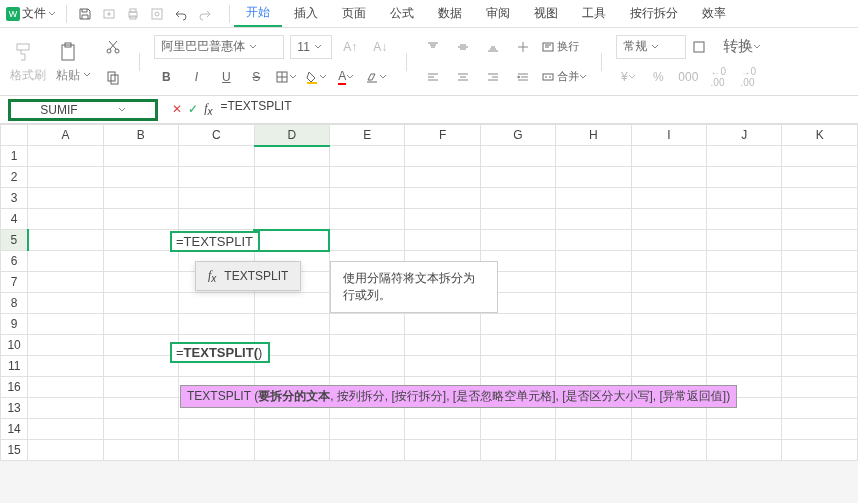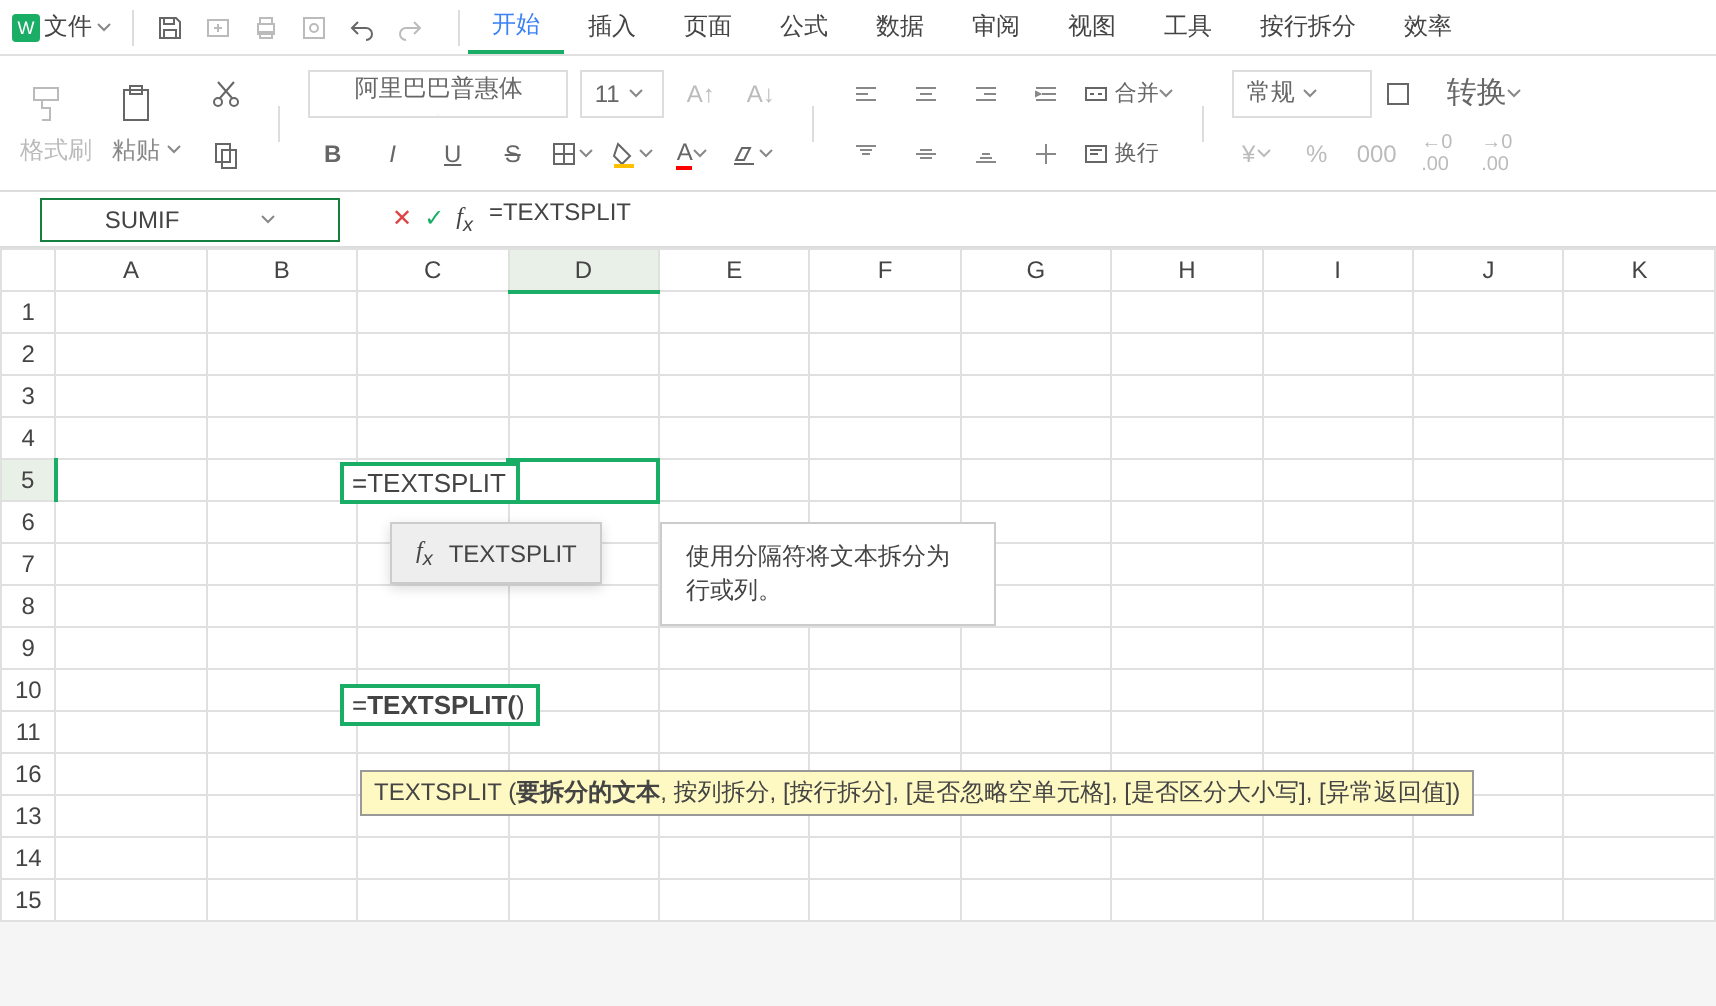--- a/index.html
+++ b/index.html
@@ -14,38 +14,38 @@
 .sep{width:1px;height:18px;background:#ddd;margin:0 4px;}
 .ribbon{background:#fff;padding:8px 10px;display:flex;align-items:center;gap:10px;border-bottom:1px solid #ddd;height:68px;}
 .rgroup{display:flex;flex-direction:column;align-items:flex-start;gap:2px;color:#888;}
 .rgroup-horiz{display:flex;align-items:center;gap:6px;}
 .rcol{display:flex;flex-direction:column;gap:6px;}
 .ricon{width:20px;height:20px;display:inline-flex;align-items:center;justify-content:center;}
 .ricon-lg{width:26px;height:26px;}
 .sel{border:1px solid #ddd;height:24px;padding:0 6px;display:flex;align-items:center;gap:4px;background:#fff;color:#666;}
 .btn{height:24px;min-width:24px;display:inline-flex;align-items:center;justify-content:center;color:#666;}
 .fbar{height:28px;background:#fff;display:flex;align-items:center;border-bottom:1px solid #ddd;}
-.namebox{width:150px;height:22px;border:1px solid #15803d;margin:0 20px;display:flex;align-items:center;justify-content:center;gap:40px;padding:0 8px;}
+.namebox{width:150px;height:22px;border:3px solid #15803d;margin:0 8px;display:flex;align-items:center;justify-content:center;gap:40px;padding:0 8px;}
 .fx-ctrl{display:flex;align-items:center;gap:6px;margin-left:6px;}
 .fx-input{flex:1;padding:0 8px;height:22px;}
 .grid-wrap{position:relative;background:#fff;}
 table.grid{border-collapse:collapse;width:100%;}
 table.grid th,table.grid td{border:1px solid #e0e0e0;padding:0;height:21px;text-align:center;font-weight:normal;background:#fff;}
 th.col-head{background:#f3f3f3;height:22px;}
 th.row-head{background:#f3f3f3;width:26px;}
 th.corner{background:#f3f3f3;width:26px;}
 .col{width:72px;}
 th.col-head.sel-col{background:#e8f0e8;border-bottom:2px solid #1aad66;}
 th.row-head.sel-row{background:#e8f0e8;border-right:2px solid #1aad66;}
 td.active{outline:2px solid #1aad66;outline-offset:-1px;}
 .cell-edit{position:absolute;border:2px solid #1aad66;background:#fff;padding:1px 4px;font-size:13px;text-align:left;}
 .autocomplete{position:absolute;background:#fff;border:1px solid #ccc;box-shadow:0 2px 6px rgba(0,0,0,0.15);padding:6px 12px;display:flex;align-items:center;gap:8px;}
 .ac-sel{background:#eee;}
 .tooltip{position:absolute;background:#fff;border:1px solid #ccc;padding:8px 12px;font-size:12px;}
-.formula-hint{position:absolute;background:#fef9c3;border:1px solid #999;padding:2px 6px;font-size:12px;font-family:monospace;}
+.formula-hint{position:absolute;background:#f0abfc;border:1px solid #999;padding:2px 6px;font-size:12px;font-family:monospace;}
 .bold-part{font-weight:bold;}
 svg{display:block;}
 </style>
 </head>
 <body>
 
 <div class="topbar">
   <div class="file-menu">
     <span class="app-icon">
       <svg width="14" height="14" viewBox="0 0 14 14">
@@ -142,21 +142,21 @@
     <span class="btn">
         <svg width="16" height="16" viewBox="0 0 16 16">
           <rect x="3" y="3" width="7" height="9" fill="none" stroke="#666"></rect>
           <rect x="6" y="6" width="7" height="9" fill="none" stroke="#666"></rect>
         </svg>
       </span>
   </div>
   <div class="sep"></div>
   <div class="rcol">
     <div class="rgroup-horiz">
-      <div class="sel" style="width:130px;flex-direction:column;">
+      <div class="sel" style="width:130px;">
           <span>阿里巴巴普惠体</span>
           <svg width="8" height="8" viewBox="0 0 8 8">
             <path d="M1 2 L4 5 L7 2" stroke="#888" fill="none"></path>
           </svg>
         </div>
       <div class="sel" style="width:42px;">
           <span>11</span>
           <svg width="8" height="8" viewBox="0 0 8 8">
             <path d="M1 2 L4 5 L7 2" stroke="#888" fill="none"></path>
           </svg>
@@ -207,20 +207,49 @@
             <path d="M1 2 L4 5 L7 2" stroke="#888" fill="none"></path>
           </svg>
         </span>
     </div>
   </div>
   <div class="sep"></div>
   <div class="rcol">
     <div class="rgroup-horiz">
       <span class="btn">
           <svg width="14" height="14" viewBox="0 0 14 14">
+            <path d="M2 3h10M4 5h6M5 7h4" stroke="#888"></path>
+          </svg>
+        </span>
+      <span class="btn">
+          <svg width="14" height="14" viewBox="0 0 14 14">
+            <path d="M4 5h6M2 7h10M4 9h6" stroke="#888"></path>
+          </svg>
+        </span>
+      <span class="btn">
+          <svg width="14" height="14" viewBox="0 0 14 14">
+            <path d="M5 7h4M4 9h6M2 11h10" stroke="#888"></path>
+          </svg>
+        </span>
+      <span class="btn">
+          <svg width="14" height="14" viewBox="0 0 14 14">
+            <path d="M2 7h10M7 2v10" stroke="#888"></path>
+          </svg>
+        </span>
+      <span class="btn">
+          <svg width="14" height="14" viewBox="0 0 14 14">
+            <rect x="2" y="3" width="10" height="8" fill="none" stroke="#666"></rect>
+            <path d="M4 5h6M4 7h4" stroke="#666"></path>
+          </svg>
+          <span style="font-size:11px;margin-left:2px;">换行</span>
+        </span>
+    </div>
+    <div class="rgroup-horiz">
+      <span class="btn">
+          <svg width="14" height="14" viewBox="0 0 14 14">
             <path d="M2 4h10M2 7h6M2 10h10" stroke="#888"></path>
           </svg>
         </span>
       <span class="btn">
           <svg width="14" height="14" viewBox="0 0 14 14">
             <path d="M2 4h10M4 7h6M2 10h10" stroke="#888"></path>
           </svg>
         </span>
       <span class="btn">
           <svg width="14" height="14" viewBox="0 0 14 14">
@@ -234,49 +263,20 @@
         </span>
       <span class="btn">
           <svg width="14" height="14" viewBox="0 0 14 14">
             <rect x="2" y="4" width="10" height="6" fill="none" stroke="#666"></rect>
             <path d="M4 7h2M8 7h2" stroke="#666"></path>
           </svg>
           <span style="font-size:11px;margin-left:2px;">合并</span>
           <svg width="8" height="8" viewBox="0 0 8 8">
             <path d="M1 2 L4 5 L7 2" stroke="#888" fill="none"></path>
           </svg>
-        </span>
-    </div>
-    <div class="rgroup-horiz">
-      <span class="btn">
-          <svg width="14" height="14" viewBox="0 0 14 14">
-            <path d="M2 3h10M4 5h6M5 7h4" stroke="#888"></path>
-          </svg>
-        </span>
-      <span class="btn">
-          <svg width="14" height="14" viewBox="0 0 14 14">
-            <path d="M4 5h6M2 7h10M4 9h6" stroke="#888"></path>
-          </svg>
-        </span>
-      <span class="btn">
-          <svg width="14" height="14" viewBox="0 0 14 14">
-            <path d="M5 7h4M4 9h6M2 11h10" stroke="#888"></path>
-          </svg>
-        </span>
-      <span class="btn">
-          <svg width="14" height="14" viewBox="0 0 14 14">
-            <path d="M2 7h10M7 2v10" stroke="#888"></path>
-          </svg>
-        </span>
-      <span class="btn">
-          <svg width="14" height="14" viewBox="0 0 14 14">
-            <rect x="2" y="3" width="10" height="8" fill="none" stroke="#666"></rect>
-            <path d="M4 5h6M4 7h4" stroke="#666"></path>
-          </svg>
-          <span style="font-size:11px;margin-left:2px;">换行</span>
         </span>
     </div>
   </div>
   <div class="sep"></div>
   <div class="rcol">
     <div class="rgroup-horiz">
       <div class="sel" style="width:70px;">
           <span>常规</span>
           <svg width="8" height="8" viewBox="0 0 8 8">
             <path d="M1 2 L4 5 L7 2" stroke="#888" fill="none"></path>

